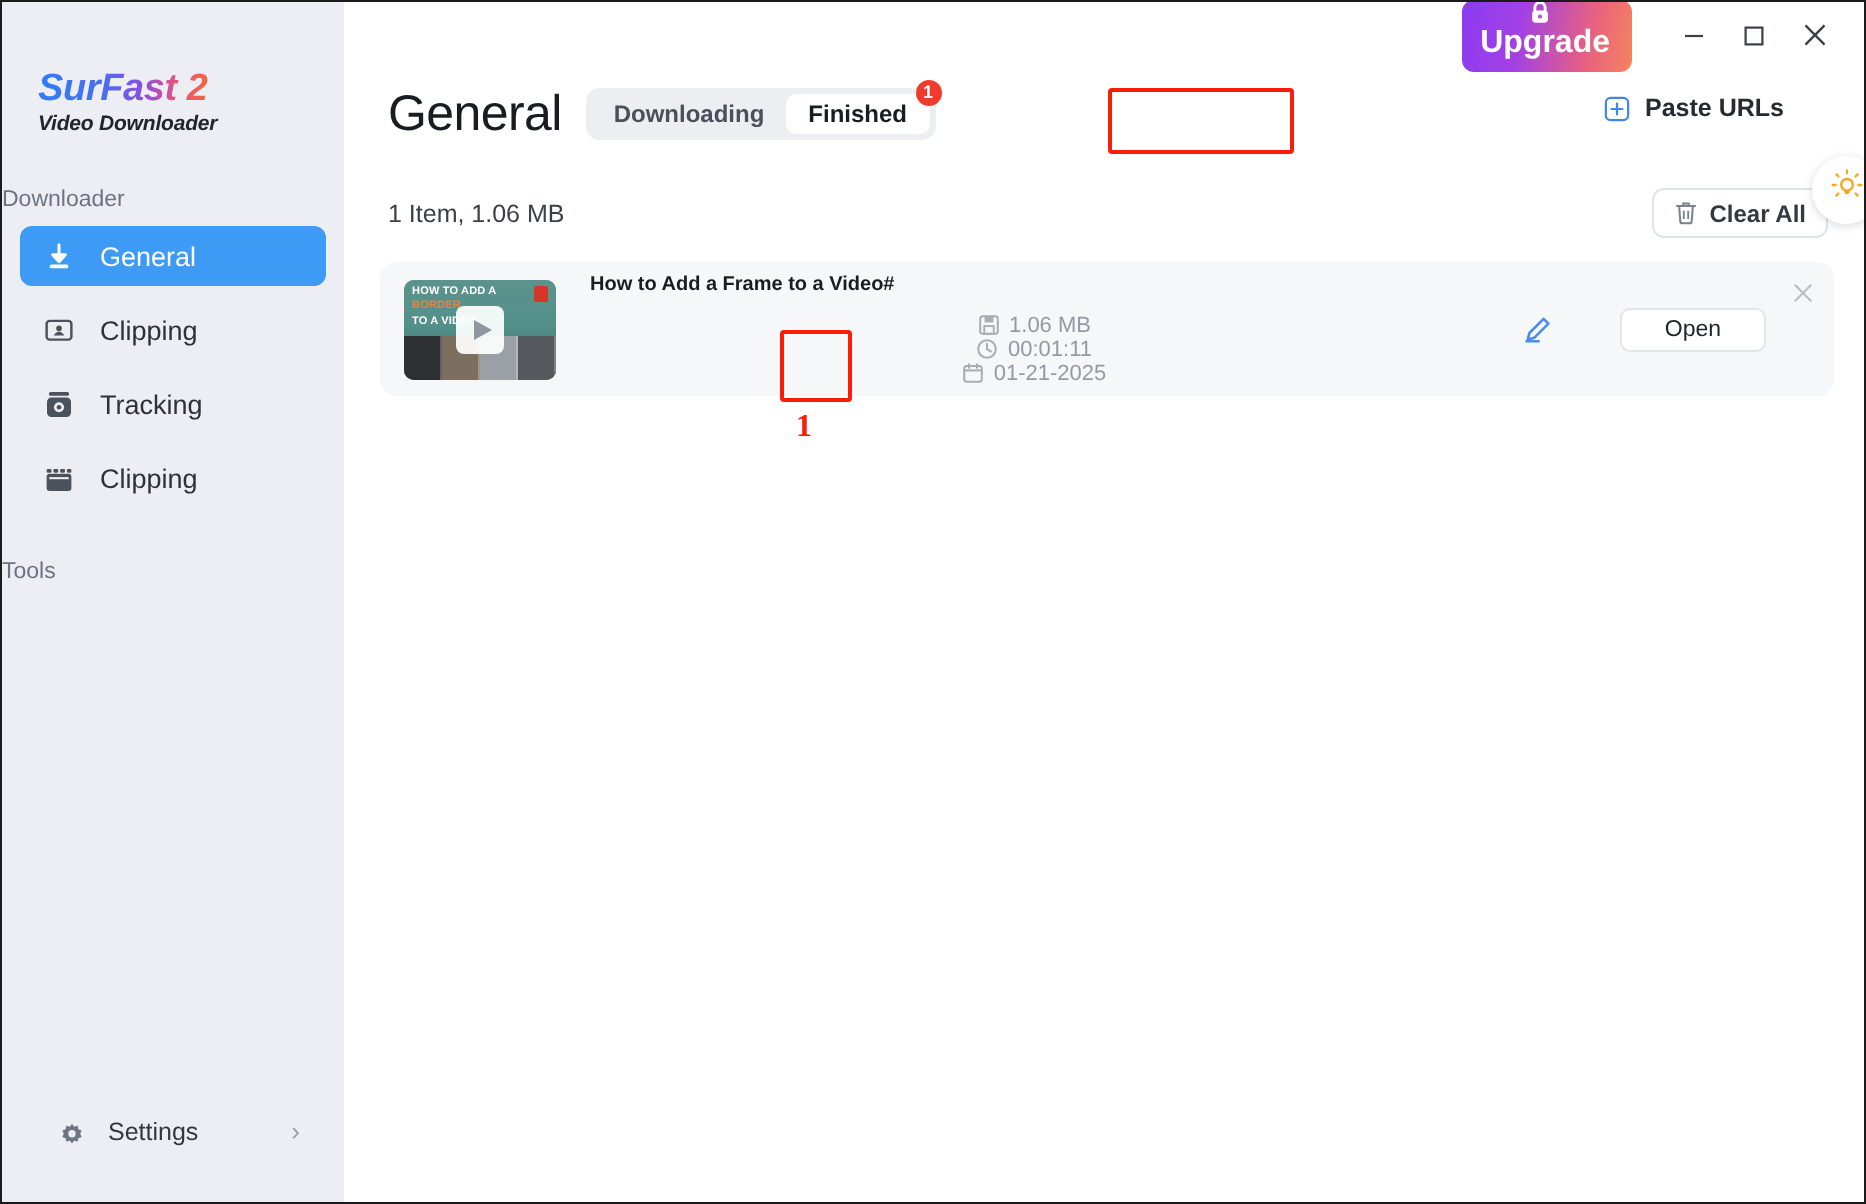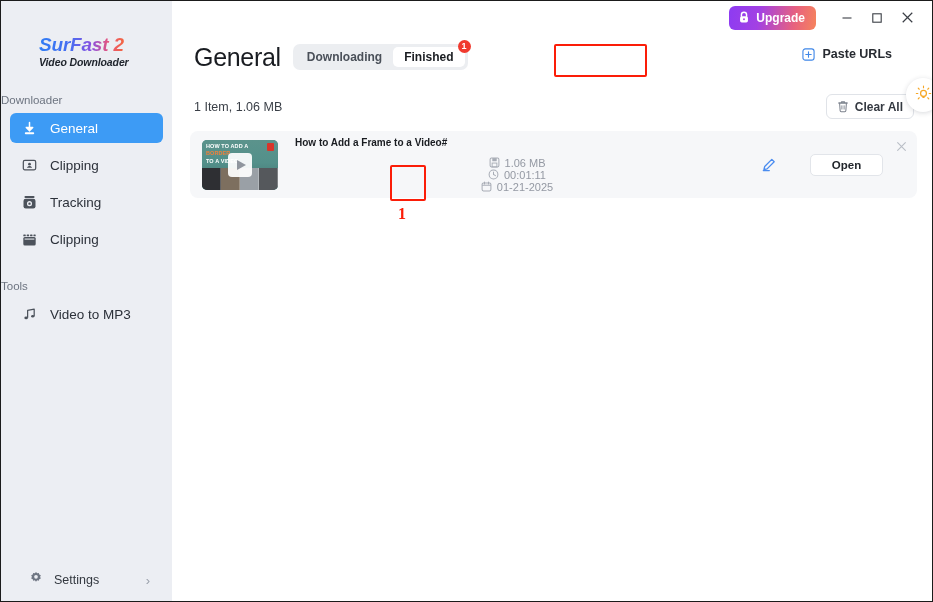--- a/index.html
+++ b/index.html
@@ -28,21 +28,20 @@
   .sidebar {
     width: 171px;
     height: 100%;
     background: #eceef3;
     box-sizing: border-box;
     position: relative;
     flex: 0 0 171px;
   }
   .logo-area {
     padding: 34px 0 0 18px;
-    margin-left: 20px;
   }
   .logo-main {
     font-size: 19px;
     font-weight: bold;
     font-style: italic;
     letter-spacing: -0.2px;
     background: linear-gradient(90deg, #2f7df5 0%, #4a6df0 38%, #8a4fe0 62%, #e8547a 82%, #f3663f 100%);
     -webkit-background-clip: text;
     background-clip: text;
     color: transparent;
@@ -92,21 +91,21 @@
   }
   .nav-icon svg { display: block; }
 
   .settings-row {
     position: absolute;
     left: 0;
     bottom: 14px;
     width: 171px;
     height: 28px;
     display: flex;
-    align-items: flex-end;
+    align-items: flex-start;
     padding-left: 27px;
     box-sizing: border-box;
     font-size: 12.5px;
     color: #33383f;
     cursor: pointer;
   }
   .settings-row .nav-icon { margin-right: 10px; width: 16px; flex: 0 0 16px; }
   .settings-chevron {
     position: absolute;
     right: 22px;
@@ -126,31 +125,32 @@
 
   .titlebar {
     height: 33px;
     display: flex;
     align-items: center;
     justify-content: flex-end;
     padding-right: 10px;
     box-sizing: border-box;
   }
   .upgrade-btn {
-    height: 24px;
+    height: 36px;
     border-radius: 6px;
     background: linear-gradient(100deg, #8d3bf2 0%, #a341e3 35%, #e8627e 75%, #f6845c 100%);
     color: #ffffff;
-    font-size: 12px;
+    font-size: 16px;
     font-weight: bold;
     display: flex;
     align-items: center;
     padding: 0 11px 0 9px;
     cursor: pointer;
     margin-right: 16px;
+    flex-direction: column;
   }
   .upgrade-btn .lock { margin-right: 6px; display: flex; }
   .win-btns { display: flex; align-items: center; gap: 0px; }
   .win-btn {
     width: 30px;
     height: 26px;
     display: flex;
     align-items: center;
     justify-content: center;
     cursor: pointer;
@@ -365,21 +365,21 @@
     cursor: pointer;
     margin-right: 31px;
   }
   .open-btn {
     width: 71px;
     height: 20px;
     border-radius: 5px;
     background: #ffffff;
     border: 1px solid #e2e5ea;
     font-size: 11.5px;
-    font-weight: bold;
+    font-weight: normal;
     color: #22262c;
     display: flex;
     align-items: center;
     justify-content: center;
     cursor: pointer;
     margin-right: 20px;
   }
   .row-close {
     position: absolute;
     right: 9px;
@@ -466,32 +466,20 @@
               <rect x="8.6" y="2.6" width="2.6" height="2" rx=".6" fill="#4c525b"></rect>
               <rect x="12.2" y="2.6" width="2.4" height="2" rx=".6" fill="#4c525b"></rect>
               <rect x="2.8" y="7" width="10.4" height="1.1" fill="#eceef3"></rect>
             </svg>
         </span>
         <span>Clipping</span>
       </div>
     </div>
 
     <div class="section-label">Tools</div>
-    <div class="nav-list">
-      <div class="nav-item">
-        <span class="nav-icon">
-          <svg width="15" height="15" viewBox="0 0 16 16">
-              <path d="M6 11.4V3.6l7-1.4v7.6" fill="none" stroke="#4c525b" stroke-width="1.3" stroke-linejoin="round"></path>
-              <ellipse cx="4.4" cy="11.6" rx="1.9" ry="1.5" fill="#4c525b"></ellipse>
-              <ellipse cx="11.4" cy="9.9" rx="1.7" ry="1.4" fill="#4c525b"></ellipse>
-            </svg>
-        </span>
-        <span>Video to MP3</span>
-      </div>
-    </div>
 
     <div class="settings-row">
       <span class="nav-icon">
         <svg width="14" height="14" viewBox="0 0 16 16">
             <path d="M8 1.2l1.3 1.5 1.9-.5.5 1.9 1.8.8-.8 1.8.8 1.8-1.8.8-.5 1.9-1.9-.5L8 12.2 6.7 10.7l-1.9.5-.5-1.9-1.8-.8.8-1.8-.8-1.8 1.8-.8.5-1.9 1.9.5z" fill="#6f7683"></path>
             <circle cx="8" cy="6.7" r="2.1" fill="#eceef3"></circle>
           </svg>
       </span>
       <span>Settings</span>
       <span class="settings-chevron">›</span>

